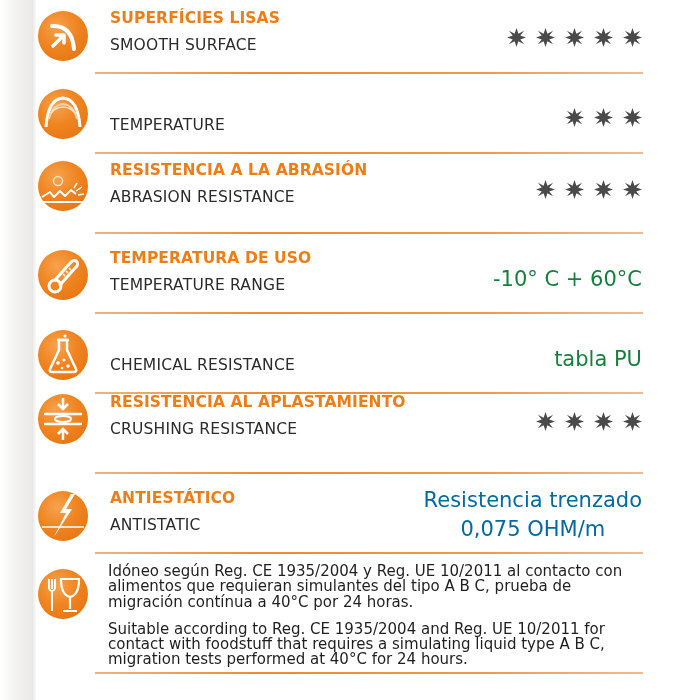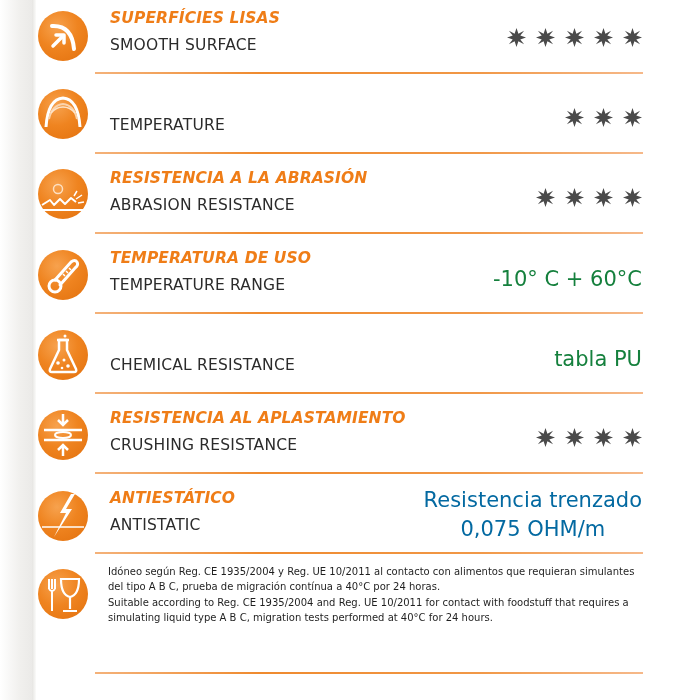--- a/index.html
+++ b/index.html
@@ -23,21 +23,20 @@
   .icon {
     position: absolute; left: 38px; width: 50px; height: 50px;
     border-radius: 50%;
     background: radial-gradient(circle at 38% 32%, #f7a24e 0%, #ef8420 45%, #e2700d 100%);
   }
   .icon svg { position: absolute; left: 0; top: 0; width: 50px; height: 50px; }
   .title-es {
     position: absolute; left: 110px; top: 9px;
     color: #ef7d17; font-weight: bold; font-size: 15.5px; letter-spacing: 0.1px;
     white-space: nowrap;
-    font-style: italic;
   }
   .title-en {
     position: absolute; left: 110px; top: 36px;
     color: #2b2b2b; font-size: 15.5px; letter-spacing: 0.2px;
     white-space: nowrap;
   }
   .divider {
     position: absolute; left: 95px; width: 548px; height: 2px;
     background: linear-gradient(90deg, #f4b27a 0%, #ef8a2e 30%, #f19847 70%, #f6b98a 100%);
   }
@@ -49,23 +48,23 @@
   .value {
     position: absolute; right: 58px; top: 27px;
     font-size: 21px; color: #15803d; white-space: nowrap;
   }
   .value-multi {
     position: absolute; right: 58px; top: 6px;
     text-align: center; font-size: 21px; color: #0369a1; line-height: 29px;
   }
   .food-text {
     position: absolute; left: 108px; top: 564px; width: 540px;
-    font-size: 10px; color: #1f1f1f; line-height: 15.3px;
-  }
-  .food-text .en { margin-top: 0; }
+    font-size: 15px; color: #1f1f1f; line-height: 15.3px;
+  }
+  .food-text .en { margin-top: 12px; }
 </style>
 </head>
 <body>
 
 <div class="left-strip"></div>
 <div class="page-edge"></div>
 
 <div class="row" style="top:0px">
   <div class="icon" style="top:11px">
     <svg viewBox="0 0 50 50">
@@ -112,21 +111,21 @@
     <svg class="star" viewBox="0 0 20 20">
         <polygon points="10,0 12,6 18,3 14,8 20,10 14,12 18,17 12,14 10,20 8,14 2,17 6,12 0,10 6,8 2,3 8,6" fill="#4a4a4a"></polygon>
       </svg>
     <svg class="star" viewBox="0 0 20 20">
         <polygon points="10,0 12,6 18,3 14,8 20,10 14,12 18,17 12,14 10,20 8,14 2,17 6,12 0,10 6,8 2,3 8,6" fill="#4a4a4a"></polygon>
       </svg>
   </div>
 </div>
 <div class="divider" style="top:152px"></div>
 
-<div class="row" style="top:160px">
+<div class="row" style="top:152px">
   <div class="icon" style="top:9px">
     <svg viewBox="0 0 50 50">
         <circle cx="20" cy="20" r="4.5" stroke="#fde0c2" stroke-width="1.5" fill="none"></circle>
         <path d="M4 36 L12 31 L16 36 L22 30 L27 35 L33 29 L38 33" stroke="#fff" stroke-width="2" fill="none" stroke-linejoin="round"></path>
         <path d="M5 41 L45 41" stroke="#fff" stroke-width="2"></path>
         <path d="M38 30 L44 26 M40 34 L46 33 M36 27 L39 22" stroke="#fff" stroke-width="1.5"></path>
       </svg>
   </div>
   <div class="title-es">RESISTENCIA A LA ABRASIÓN</div>
   <div class="title-en">ABRASION RESISTANCE</div>
@@ -171,21 +170,21 @@
         <circle cx="30" cy="36" r="1.8" fill="#fff"></circle>
         <circle cx="24" cy="38" r="1.3" fill="#fff"></circle>
         <circle cx="27" cy="6" r="1.5" fill="#fff"></circle>
       </svg>
   </div>
   <div class="title-en">CHEMICAL RESISTANCE</div>
   <div class="value">tabla PU</div>
 </div>
 <div class="divider" style="top:392px"></div>
 
-<div class="row" style="top:400px">
+<div class="row" style="top:384px">
   <div class="icon" style="top:10px">
     <svg viewBox="0 0 50 50">
         <path d="M6 20 L44 20 M6 30 L44 30" stroke="#fff" stroke-width="2.5"></path>
         <ellipse cx="25" cy="25" rx="8" ry="3" stroke="#fff" stroke-width="2" fill="none"></ellipse>
         <path d="M25 4 L25 15 M20 10 L25 15 L30 10" stroke="#fff" stroke-width="2.5" fill="none"></path>
         <path d="M25 46 L25 35 M20 40 L25 35 L30 40" stroke="#fff" stroke-width="2.5" fill="none"></path>
       </svg>
   </div>
   <div class="title-es">RESISTENCIA AL APLASTAMIENTO</div>
   <div class="title-en">CRUSHING RESISTANCE</div>

